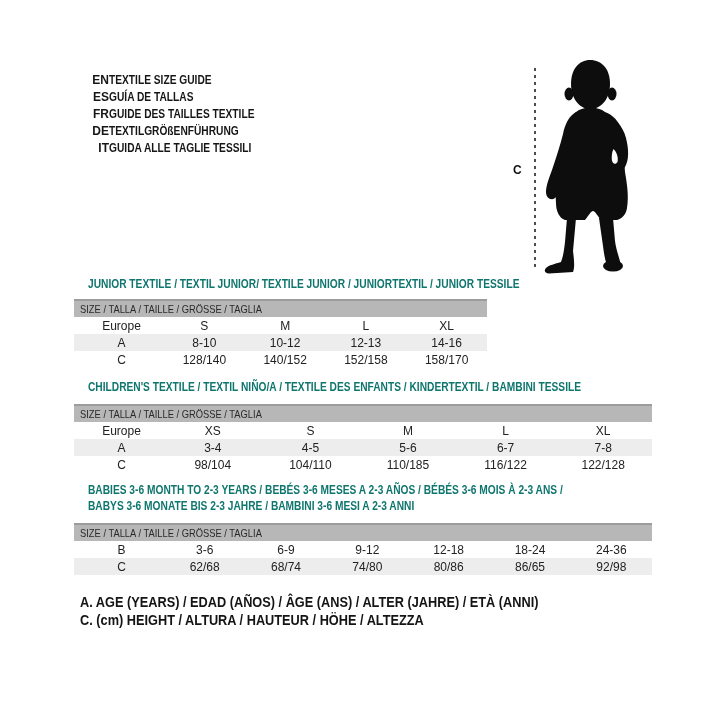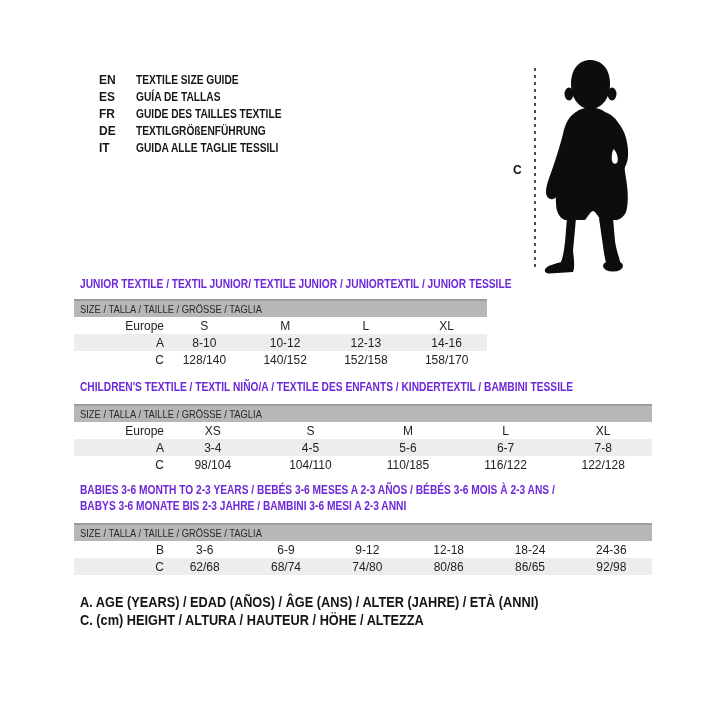--- a/index.html
+++ b/index.html
@@ -7,43 +7,43 @@
     width:720px;height:720px;background:#ffffff;
     font-family:"Liberation Sans","DejaVu Sans",sans-serif;
     color:#1c1c1c;-webkit-font-smoothing:antialiased;
   }
   .page{position:relative;width:720px;height:720px;background:#fff;overflow:hidden;}
 
   
   .cond{display:inline-block;transform:scaleX(0.85);transform-origin:0 50%;white-space:nowrap;}
 
   
-  .lang-list{position:absolute;left:99px;top:71px;}
+  .lang-list{position:absolute;left:72px;top:71px;text-align:right;}
   .lang-row{display:flex;height:17.2px;align-items:center;font-size:12px;font-weight:bold;color:#161616;}
   .lang-code{width:37px;}
 
   
   .measure-line{
     position:absolute;left:534px;top:68px;width:2px;height:202px;
     background:repeating-linear-gradient(to bottom,#4d4d4d 0 3.5px,transparent 3.5px 7px);
   }
   .measure-label{position:absolute;left:513px;top:163px;font-size:12px;font-weight:bold;color:#111;}
   .silhouette{position:absolute;left:543px;top:54px;width:108px;height:220px;}
 
   
-  .section-title{position:absolute;left:80px;font-size:12px;font-weight:bold;color:#6d28d9;line-height:16px;}
+  .section-title{position:absolute;left:88px;font-size:12px;font-weight:bold;color:#0f766e;line-height:16px;}
 
   .sg-table{position:absolute;left:74px;box-sizing:border-box;}
   .t-header{
     height:18px;background:#b7b7b7;border-top:2px solid #9c9c9c;box-sizing:border-box;
     display:flex;align-items:center;padding-left:6px;font-size:11px;color:#2a2a2a;
   }
   .t-row{display:flex;height:17px;align-items:center;font-size:12px;color:#222;}
   .t-rows .t-row:nth-child(2){background:#ededed;}
-  .cell-first{width:90px;text-align:right;padding-left:5px;box-sizing:border-box;}
+  .cell-first{width:90px;text-align:center;padding-left:5px;box-sizing:border-box;}
   .cell{flex:1;text-align:center;}
 
   
   .legend{position:absolute;left:80px;top:593px;}
   .legend-line{height:18px;font-size:15px;font-weight:bold;color:#141414;}
 </style>
 </head>
 <body>
 
 <div class="page">

